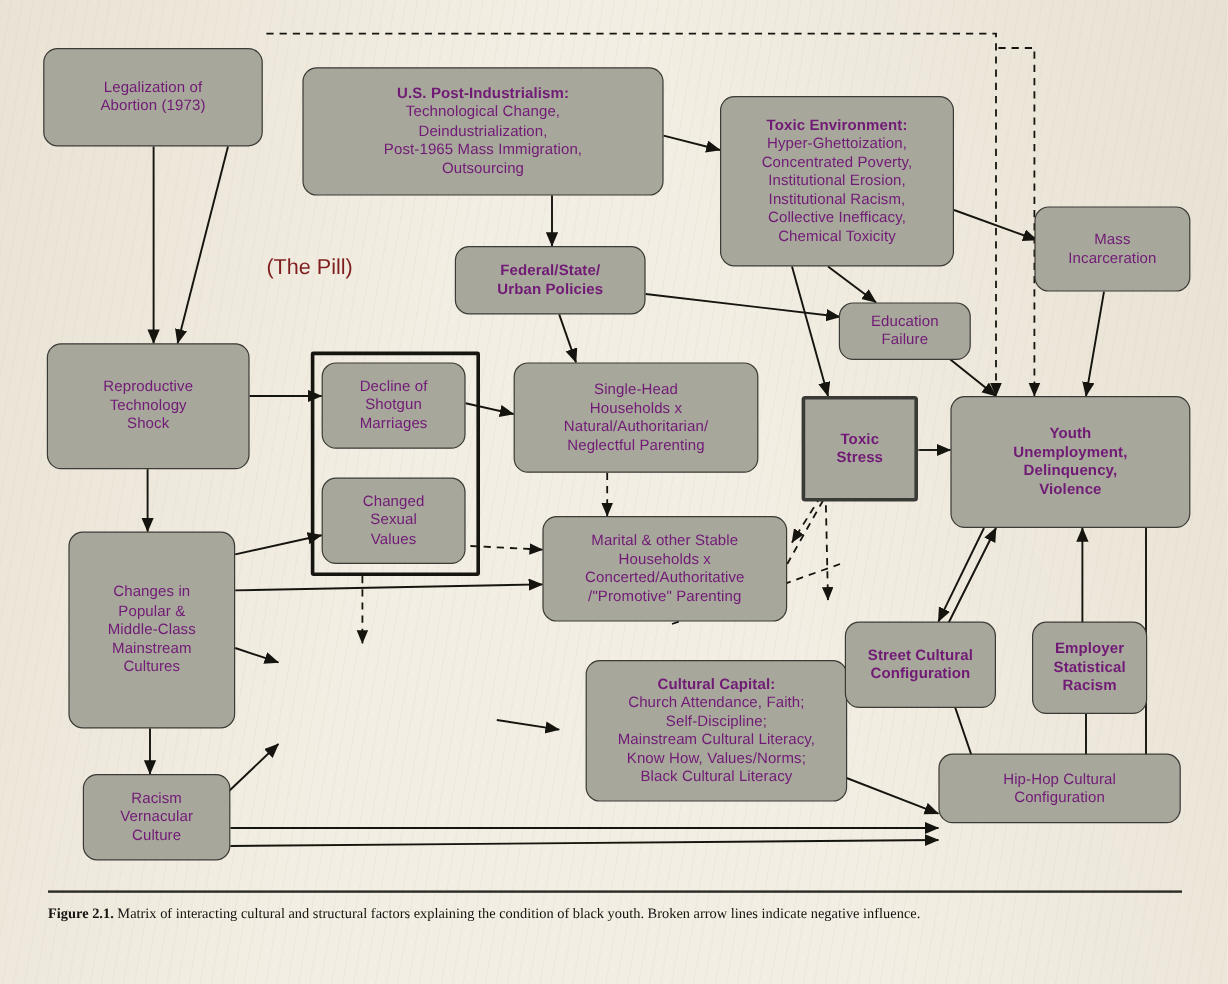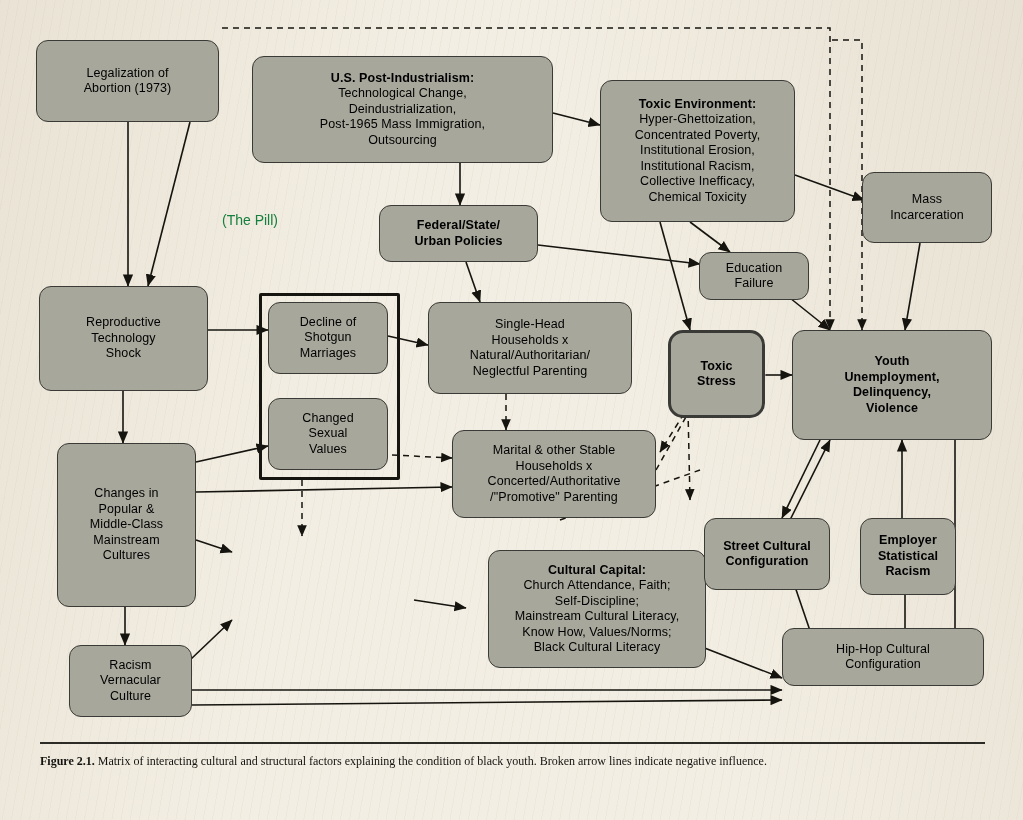--- a/index.html
+++ b/index.html
@@ -46,45 +46,45 @@
   .node {
     position: absolute;
     background: #a8a79c;
     border: 1px solid #3a3a36;
     border-radius: 12px;
     box-sizing: border-box;
     display: flex;
     align-items: center;
     justify-content: center;
     text-align: center;
-    color: #000000;
+    color: #701a75;
     font-size: 12.5px;
     line-height: 15.5px;
     padding: 3px 5px;
     white-space: pre-line;
     letter-spacing: 0.1px;
   }
   .node.bold {
     font-weight: bold;
   }
   .node.thick {
     border-width: 3px;
-    border-radius: 15px;
+    border-radius: 3px;
   }
   .group-box {
     position: absolute;
     border: 3px solid #16150f;
     background: transparent;
     box-sizing: border-box;
     border-radius: 2px;
   }
   .plain-label {
     position: absolute;
-    font-size: 14px;
-    color: #15803d;
+    font-size: 18px;
+    color: #7f1d1d;
     white-space: pre-line;
   }
   .node .htitle {
     font-weight: bold;
     display: block;
   }
   #caption {
     position: absolute;
     left: 40px;
     top: 748px;

